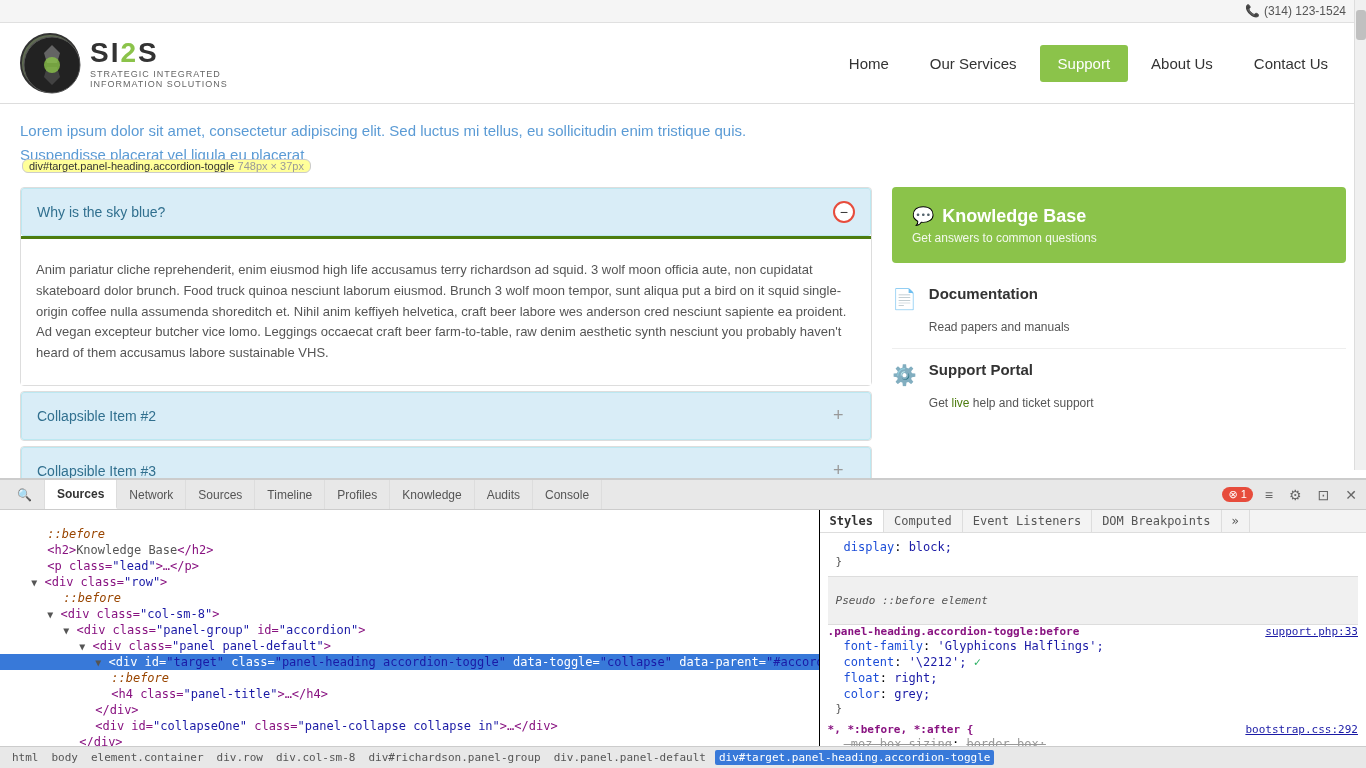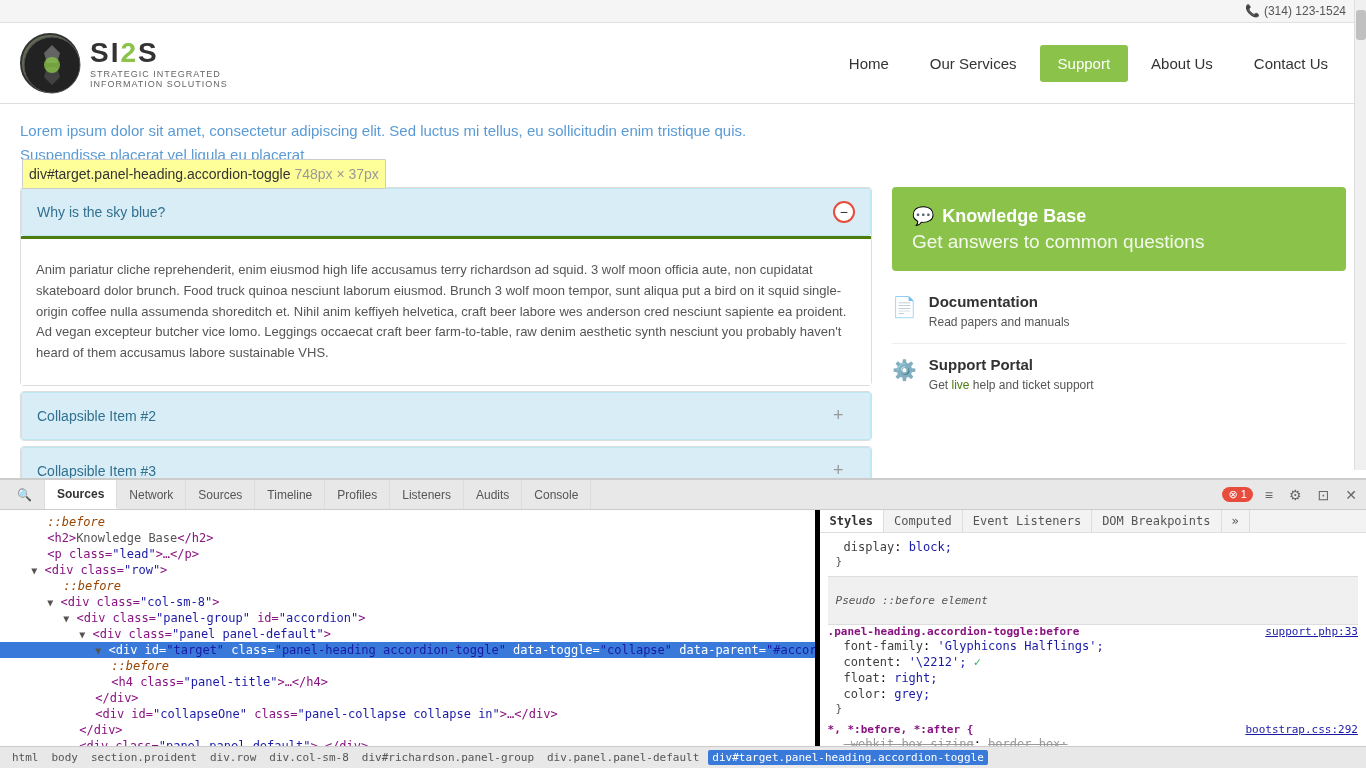--- a/index.html
+++ b/index.html
@@ -106,26 +106,26 @@
       cursor: pointer;
     }
 
     
     .inspector-badge {
       position: absolute;
       top: -30px;
       left: 0;
       background: #ffff99;
       border: 1px solid #ccc;
-      font-size: 14px;
+      font-size: 11px;
       color: #333;
-      padding: 6px 6px;
+      padding: 0 6px;
       white-space: nowrap;
       z-index: 10;
-      border-radius: 1px;
+      border-radius: 6px;
     }
     .inspector-badge .dim { color: #999; }
 
     .accordion-body {
       padding: 21px 15px;
       font-size: 13px;
       color: #555;
       line-height: 1.6;
       border-top: 3px solid #4d7c0f;
       background: #fff;
@@ -134,34 +134,34 @@
     
     .kb-card {
       background: #8bc34a;
       border-radius: 4px;
       padding: 18px 20px;
       color: #fff;
       margin-bottom: 10px;
       cursor: pointer;
     }
     .kb-card h3 { font-size: 18px; font-weight: bold; display: flex; align-items: center; gap: 8px; }
-    .kb-card p { font-size: 19px; margin-top: 4px; opacity: 0.9; }
+    .kb-card p { font-size: 12px; margin-top: 4px; opacity: 0.9; }
 
     .side-item {
       display: flex;
       align-items: flex-start;
       gap: 12px;
       padding: 12px 0;
       border-bottom: 1px solid #eee;
       cursor: pointer;
     }
     .side-item:last-child { border-bottom: none; }
     .side-item .icon { font-size: 20px; color: #555; margin-top: 2px; }
     .side-item-content h4 { font-size: 15px; color: #333; font-weight: bold; }
-    .side-item-content p { font-size: 12px; color: #555; margin-top: 4px; line-height: 1.4; }
+    .side-item-content p { font-size: 12px; color: #555; margin-top: 17px; line-height: 1.4; }
     .side-item-content p a { color: #4d7c0f; text-decoration: none; }
 
     
     .devtools {
       position: fixed;
       bottom: 0;
       left: 0;
       right: 0;
       background: #f3f3f3;
       border-top: 2px solid #ccc;
@@ -216,22 +216,22 @@
     .devtools-body {
       display: flex;
       flex: 1;
       overflow: hidden;
     }
 
     
     .dom-panel {
       flex: 0 0 60%;
       overflow-y: auto;
-      padding: 4px 0;
-      border-right: 5px solid #000000;
+      padding: 16px 0;
+      border-right: 1px solid #000000;
       background: #fff;
       font-family: monospace;
       font-size: 12px;
     }
     .dom-line {
       padding: 1px 8px;
       white-space: nowrap;
       color: #555;
       cursor: pointer;
     }
@@ -260,21 +260,21 @@
       cursor: pointer;
       color: #555;
       border-right: 1px solid #ddd;
     }
     .styles-tab.active { background: #fff; font-weight: bold; color: #333; }
     .styles-content { padding: 6px 8px; }
     .style-rule { margin-bottom: 8px; }
     .style-selector { color: #881280; font-weight: bold; font-size: 11px; }
     .style-selector a { color: #1a1aa6; float: right; font-weight: normal; }
     .style-prop { padding: 1px 0 1px 16px; }
-    .style-prop .prop { color: #404040; }
+    .style-prop .prop { color: #1d4ed8; }
     .style-prop .propval { color: #1a1aa6; }
     .style-section-header {
       background: #f0f0f0;
       padding: 17px 8px;
       font-size: 11px;
       color: #555;
       border-top: 1px solid #ddd;
       border-bottom: 1px solid #ddd;
       font-style: italic;
     }
@@ -447,21 +447,21 @@
 
   <div class="devtools-tabs">
     <div class="devtools-tab">🔍</div>
     <div class="devtools-tab active">
       <span>Sources</span>
     </div>
     <div class="devtools-tab">Network</div>
     <div class="devtools-tab">Sources</div>
     <div class="devtools-tab">Timeline</div>
     <div class="devtools-tab">Profiles</div>
-    <div class="devtools-tab">Listeners</div>
+    <div class="devtools-tab">Knowledge</div>
     <div class="devtools-tab">Audits</div>
     <div class="devtools-tab">Console</div>
     <div class="devtools-tabs-right">
       <span class="devtools-badge">⊗ 1</span>
       <span class="devtools-icon-btn">≡</span>
       <span class="devtools-icon-btn">⚙</span>
       <span class="devtools-icon-btn">⊡</span>
       <span class="devtools-icon-btn">✕</span>
     </div>
   </div>
@@ -576,39 +576,36 @@
           </div>
           <div style="padding-left:8px; color:#555; font-size:11px;">}</div>
         </div>
 
         <div class="style-rule">
           <div class="style-selector">
             *, *:before, *:after {
             <a href="#">bootstrap.css:292</a>
           </div>
           <div class="style-prop strikethrough">
-            <span class="prop">-webkit-box-sizing</span>: <span class="propval">border-box;</span>
-          </div>
-          <div class="style-prop strikethrough">
             <span class="prop">-moz-box-sizing</span>: <span class="propval">border-box;</span>
           </div>
           <div class="style-prop">
             <span class="prop">box-sizing</span>: <span class="propval">border-box;</span>
           </div>
 
         </div>
       </div>
 
     </div>
   </div>
 
   <div class="breadcrumb-bar">
     <span class="breadcrumb-item">html</span>
     <span class="breadcrumb-item">body</span>
-    <span class="breadcrumb-item">section.proident</span>
+    <span class="breadcrumb-item">element.container</span>
     <span class="breadcrumb-item">div.row</span>
     <span class="breadcrumb-item">div.col-sm-8</span>
     <span class="breadcrumb-item">div#richardson.panel-group</span>
     <span class="breadcrumb-item">div.panel.panel-default</span>
     <span class="breadcrumb-item active">div#target.panel-heading.accordion-toggle</span>
   </div>
 </div>
 
 <div class="scrollbar-track">
   <div class="scrollbar-thumb"></div>

